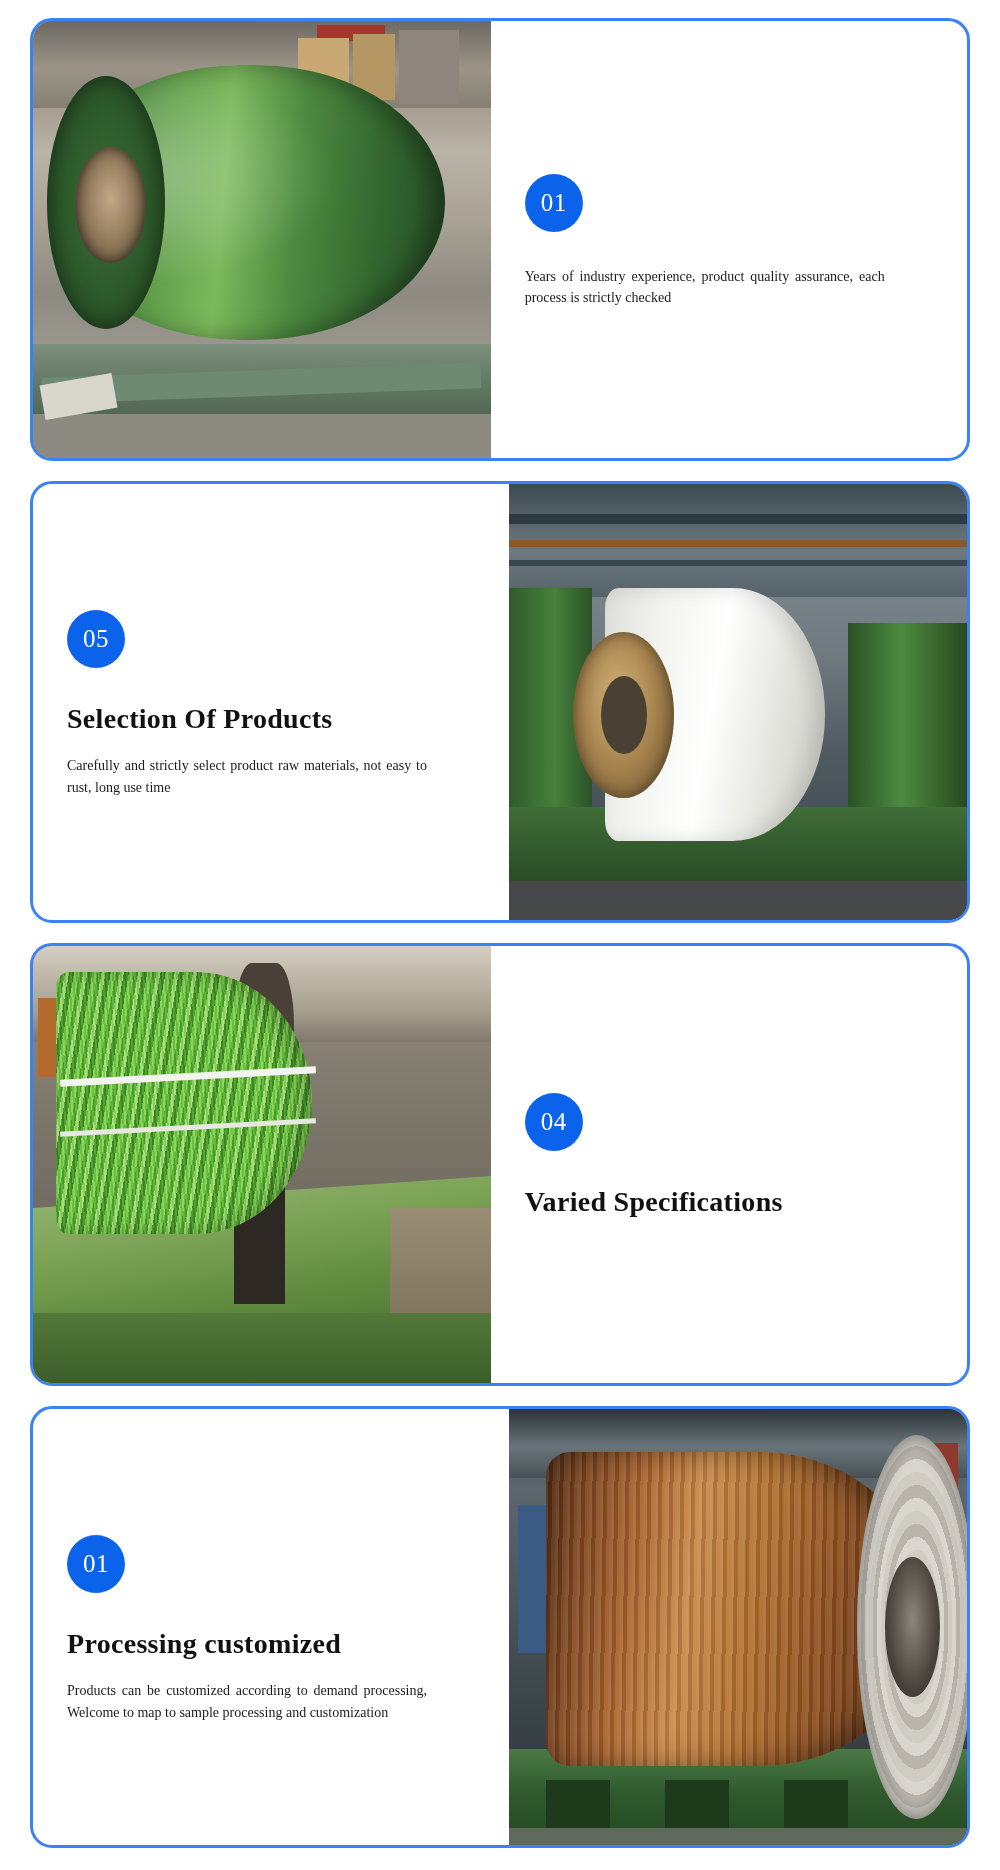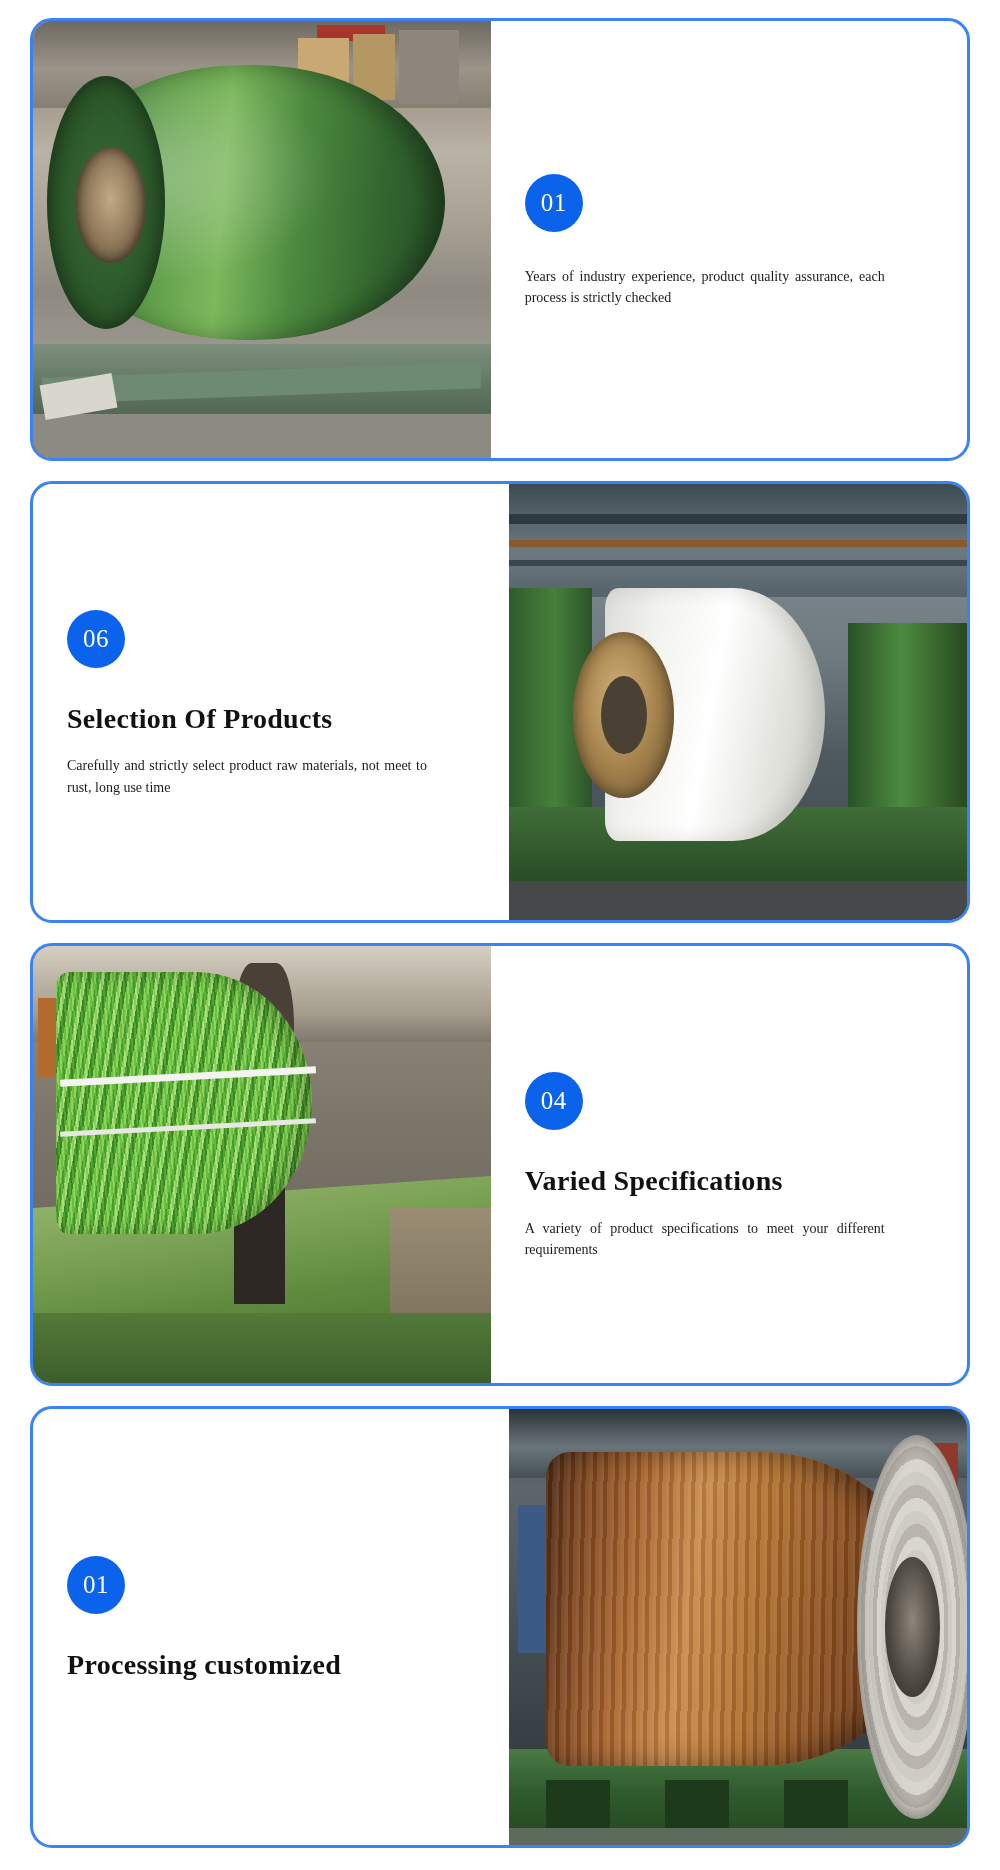--- a/index.html
+++ b/index.html
@@ -327,23 +327,23 @@
         <div class="p2-green-l"></div>
         <div class="p2-green-r"></div>
         <div class="p2-base"></div>
         <div class="p2-floor"></div>
         <div class="p2-coil"></div>
         <div class="p2-hub"></div>
         <div class="p2-hub-in"></div>
       </div>
     </div>
     <div class="content">
-      <div class="badge">06</div>
+      <div class="badge">05</div>
       <div class="title">Selection Of Products</div>
-      <div class="desc">Carefully and strictly select product raw materials, not meet to rust, long use time</div>
+      <div class="desc">Carefully and strictly select product raw materials, not easy to rust, long use time</div>
     </div>
   </div>
 
   <div class="card image-left">
     <div class="media">
       <div class="photo p3-room">
         <div class="ph-bg p3-wall"></div>
         <div class="p3-orange"></div>
         <div class="p3-machine"></div>
         <div class="p3-ground"></div>
@@ -351,21 +351,20 @@
         <div class="p3-person"></div>
         <div class="p3-person2"></div>
         <div class="p3-coil"></div>
         <div class="p3-strap1"></div>
         <div class="p3-strap2"></div>
       </div>
     </div>
     <div class="content">
       <div class="badge">04</div>
       <div class="title">Varied Specifications</div>
-      <div class="desc">A variety of product specifications to meet your different requirements</div>
     </div>
   </div>
 
   <div class="card image-right">
     <div class="media">
       <div class="photo p4-room">
         <div class="ph-bg p4-top"></div>
         <div class="p4-red"></div>
         <div class="p4-blue"></div>
         <div class="p4-rack"></div>
@@ -374,16 +373,17 @@
         <div class="p4-slot3"></div>
         <div class="p4-floor"></div>
         <div class="p4-coil"></div>
         <div class="p4-face"></div>
         <div class="p4-face-hole"></div>
       </div>
     </div>
     <div class="content">
       <div class="badge">01</div>
       <div class="title">Processing customized</div>
+      <div class="desc">Products can be customized according to demand processing, Welcome to map to sample processing and customization</div>
     </div>
   </div>
 
 </div>
 
 </body></html>

